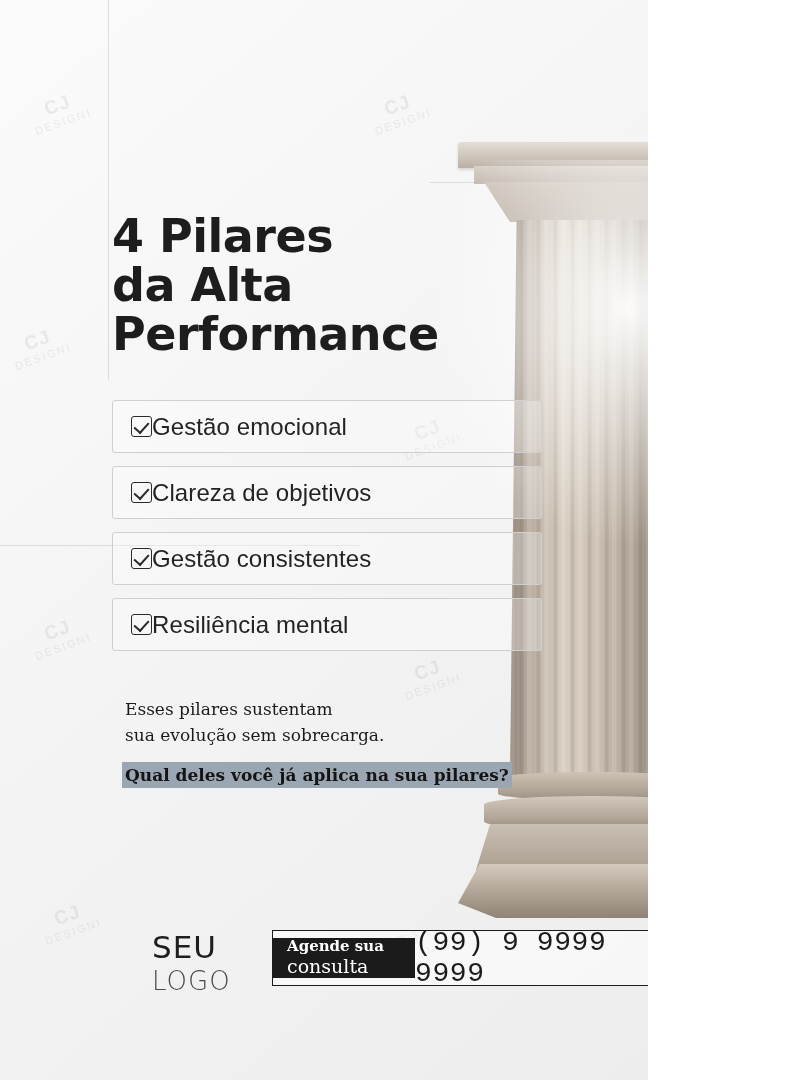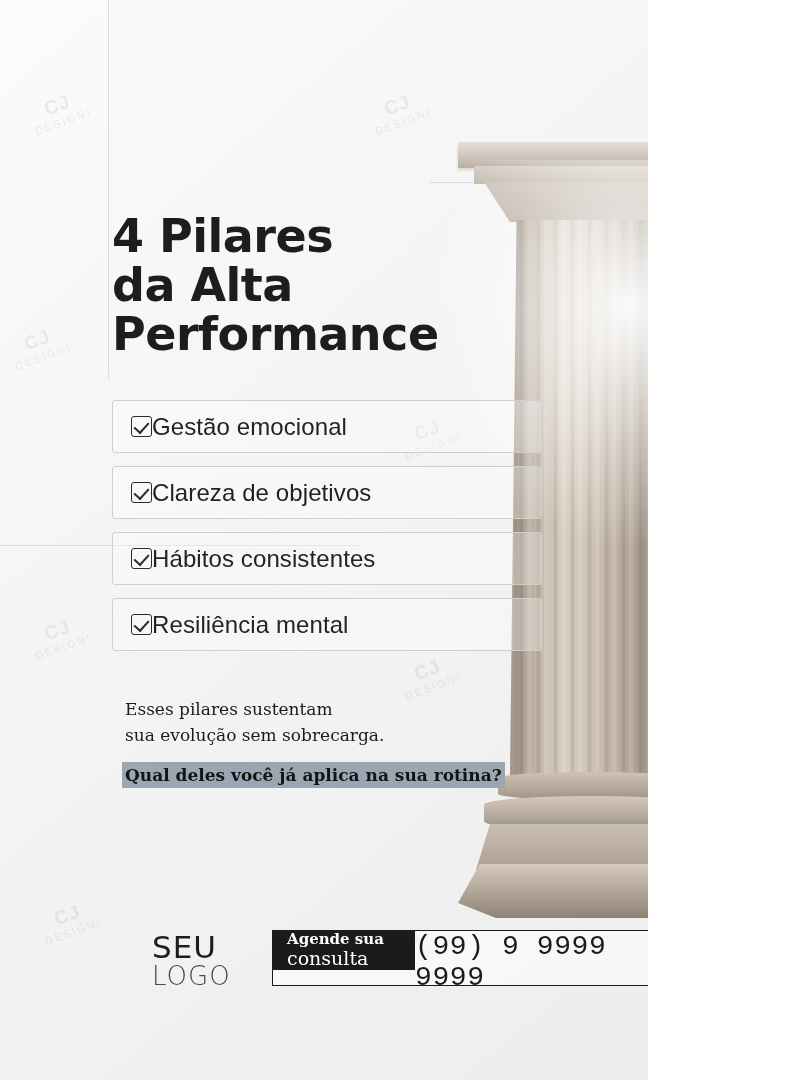--- a/index.html
+++ b/index.html
@@ -216,29 +216,29 @@
   
   .logo {
     position: absolute;
     left: 152px; top: 932px;
     z-index: 6;
     font-family: "DejaVu Sans", sans-serif;
     color: #1e1e1e;
     line-height: 1.0;
   }
   .logo .l1 { font-size: 31px; font-weight: 400; letter-spacing: 1px; }
-  .logo .l2 { font-size: 26px; font-weight: 300; letter-spacing: 1px; color: #4a4a4a; }
+  .logo .l2 { font-size: 26px; font-weight: 300; letter-spacing: 1px; margin-top: 5px; color: #4a4a4a; }
 
   .cta {
     position: absolute;
     left: 272px; top: 930px;
     width: 388px; height: 56px;
     border: 1.5px solid #1b1b1b;
     display: flex;
-    align-items: flex-start;
+    align-items: center;
     z-index: 6;
     background: rgba(255,255,255,0.55);
   }
   .cta-badge {
     background: #1b1b1b;
     color: #fff;
     width: 142px;
     display: flex;
     flex-direction: column;
     justify-content: center;
@@ -290,34 +290,34 @@
     <div class="check-row">
       <span class="check-box"></span>
       <span class="check-label">Gestão emocional</span>
     </div>
     <div class="check-row">
       <span class="check-box"></span>
       <span class="check-label">Clareza de objetivos</span>
     </div>
     <div class="check-row">
       <span class="check-box"></span>
-      <span class="check-label">Hábitos consistentes</span>
+      <span class="check-label">Gestão consistentes</span>
     </div>
     <div class="check-row">
       <span class="check-box"></span>
       <span class="check-label">Resiliência mental</span>
     </div>
   </div>
 
   <div class="body-copy">Esses pilares sustentam
 sua evolução sem sobrecarga.</div>
 
   <div class="highlight-block">
     <span class="hl-line"><span>Qual deles você já aplica</span></span>
-    <span class="hl-line"><span>na sua rotina?</span></span>
+    <span class="hl-line"><span>na sua pilares?</span></span>
   </div>
 
   <div class="logo">
     <div class="l1">SEU</div>
     <div class="l2">LOGO</div>
   </div>
 
   <div class="cta">
     <div class="cta-badge">
       <span class="c1">Agende sua</span>

